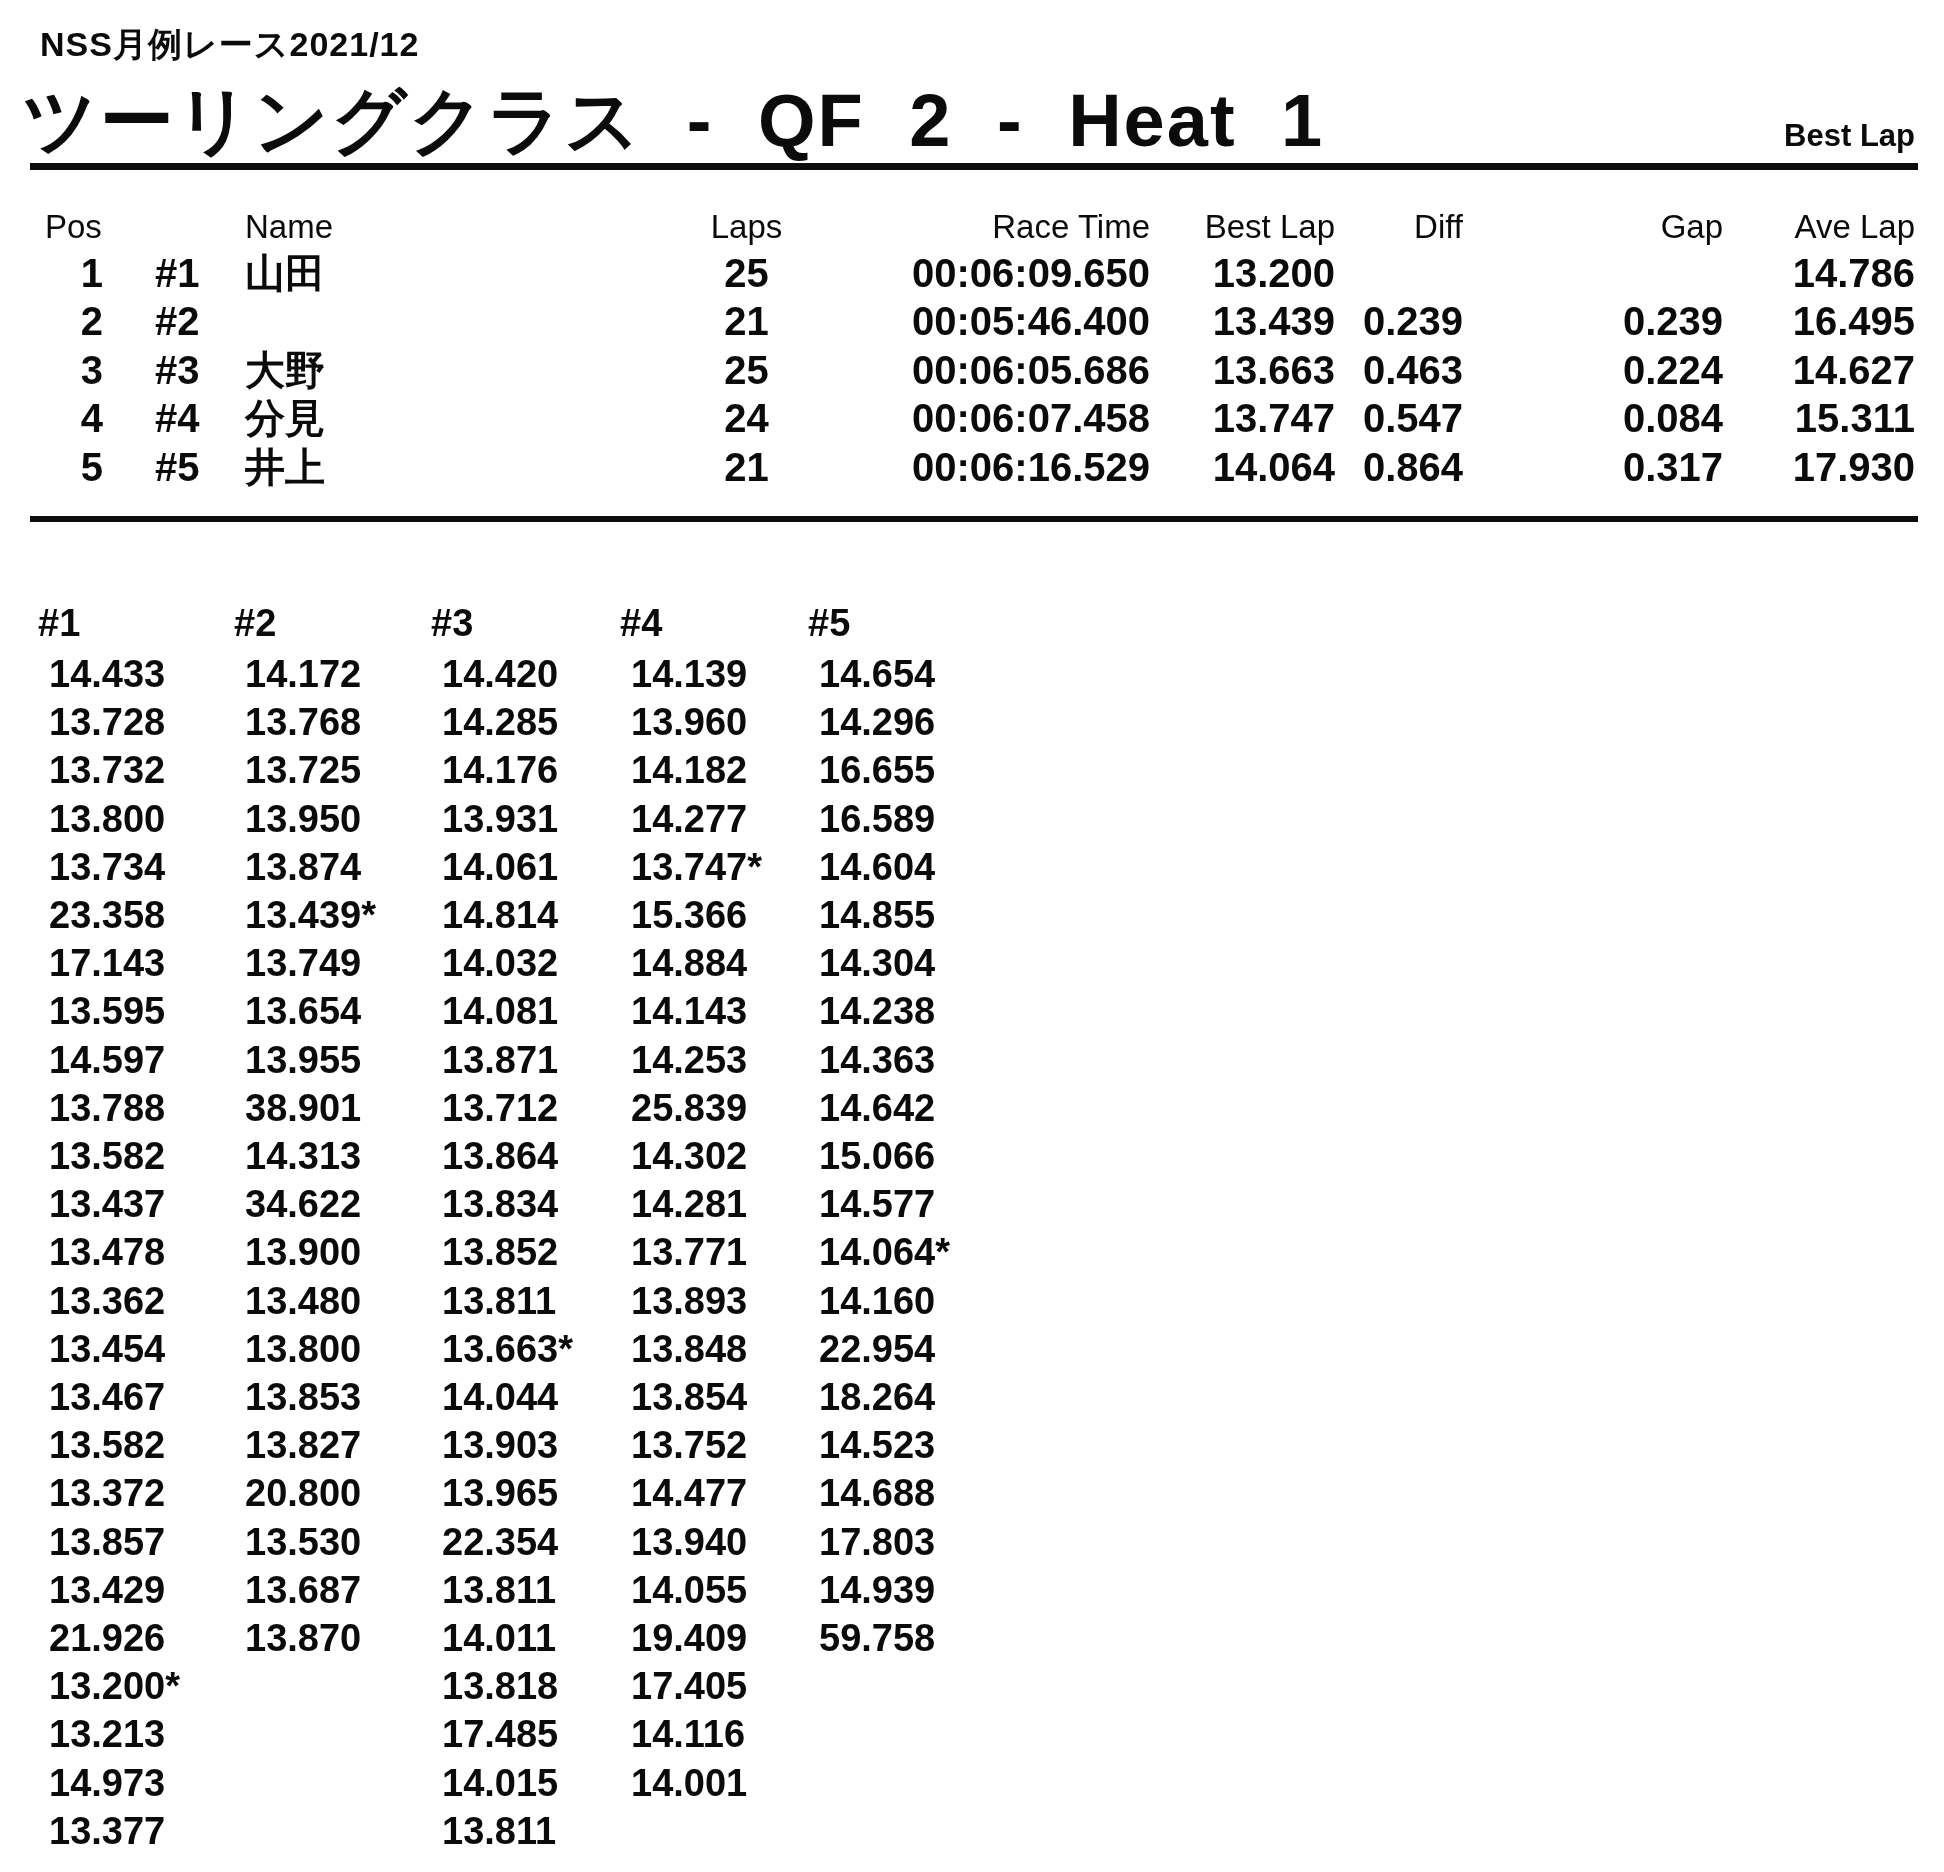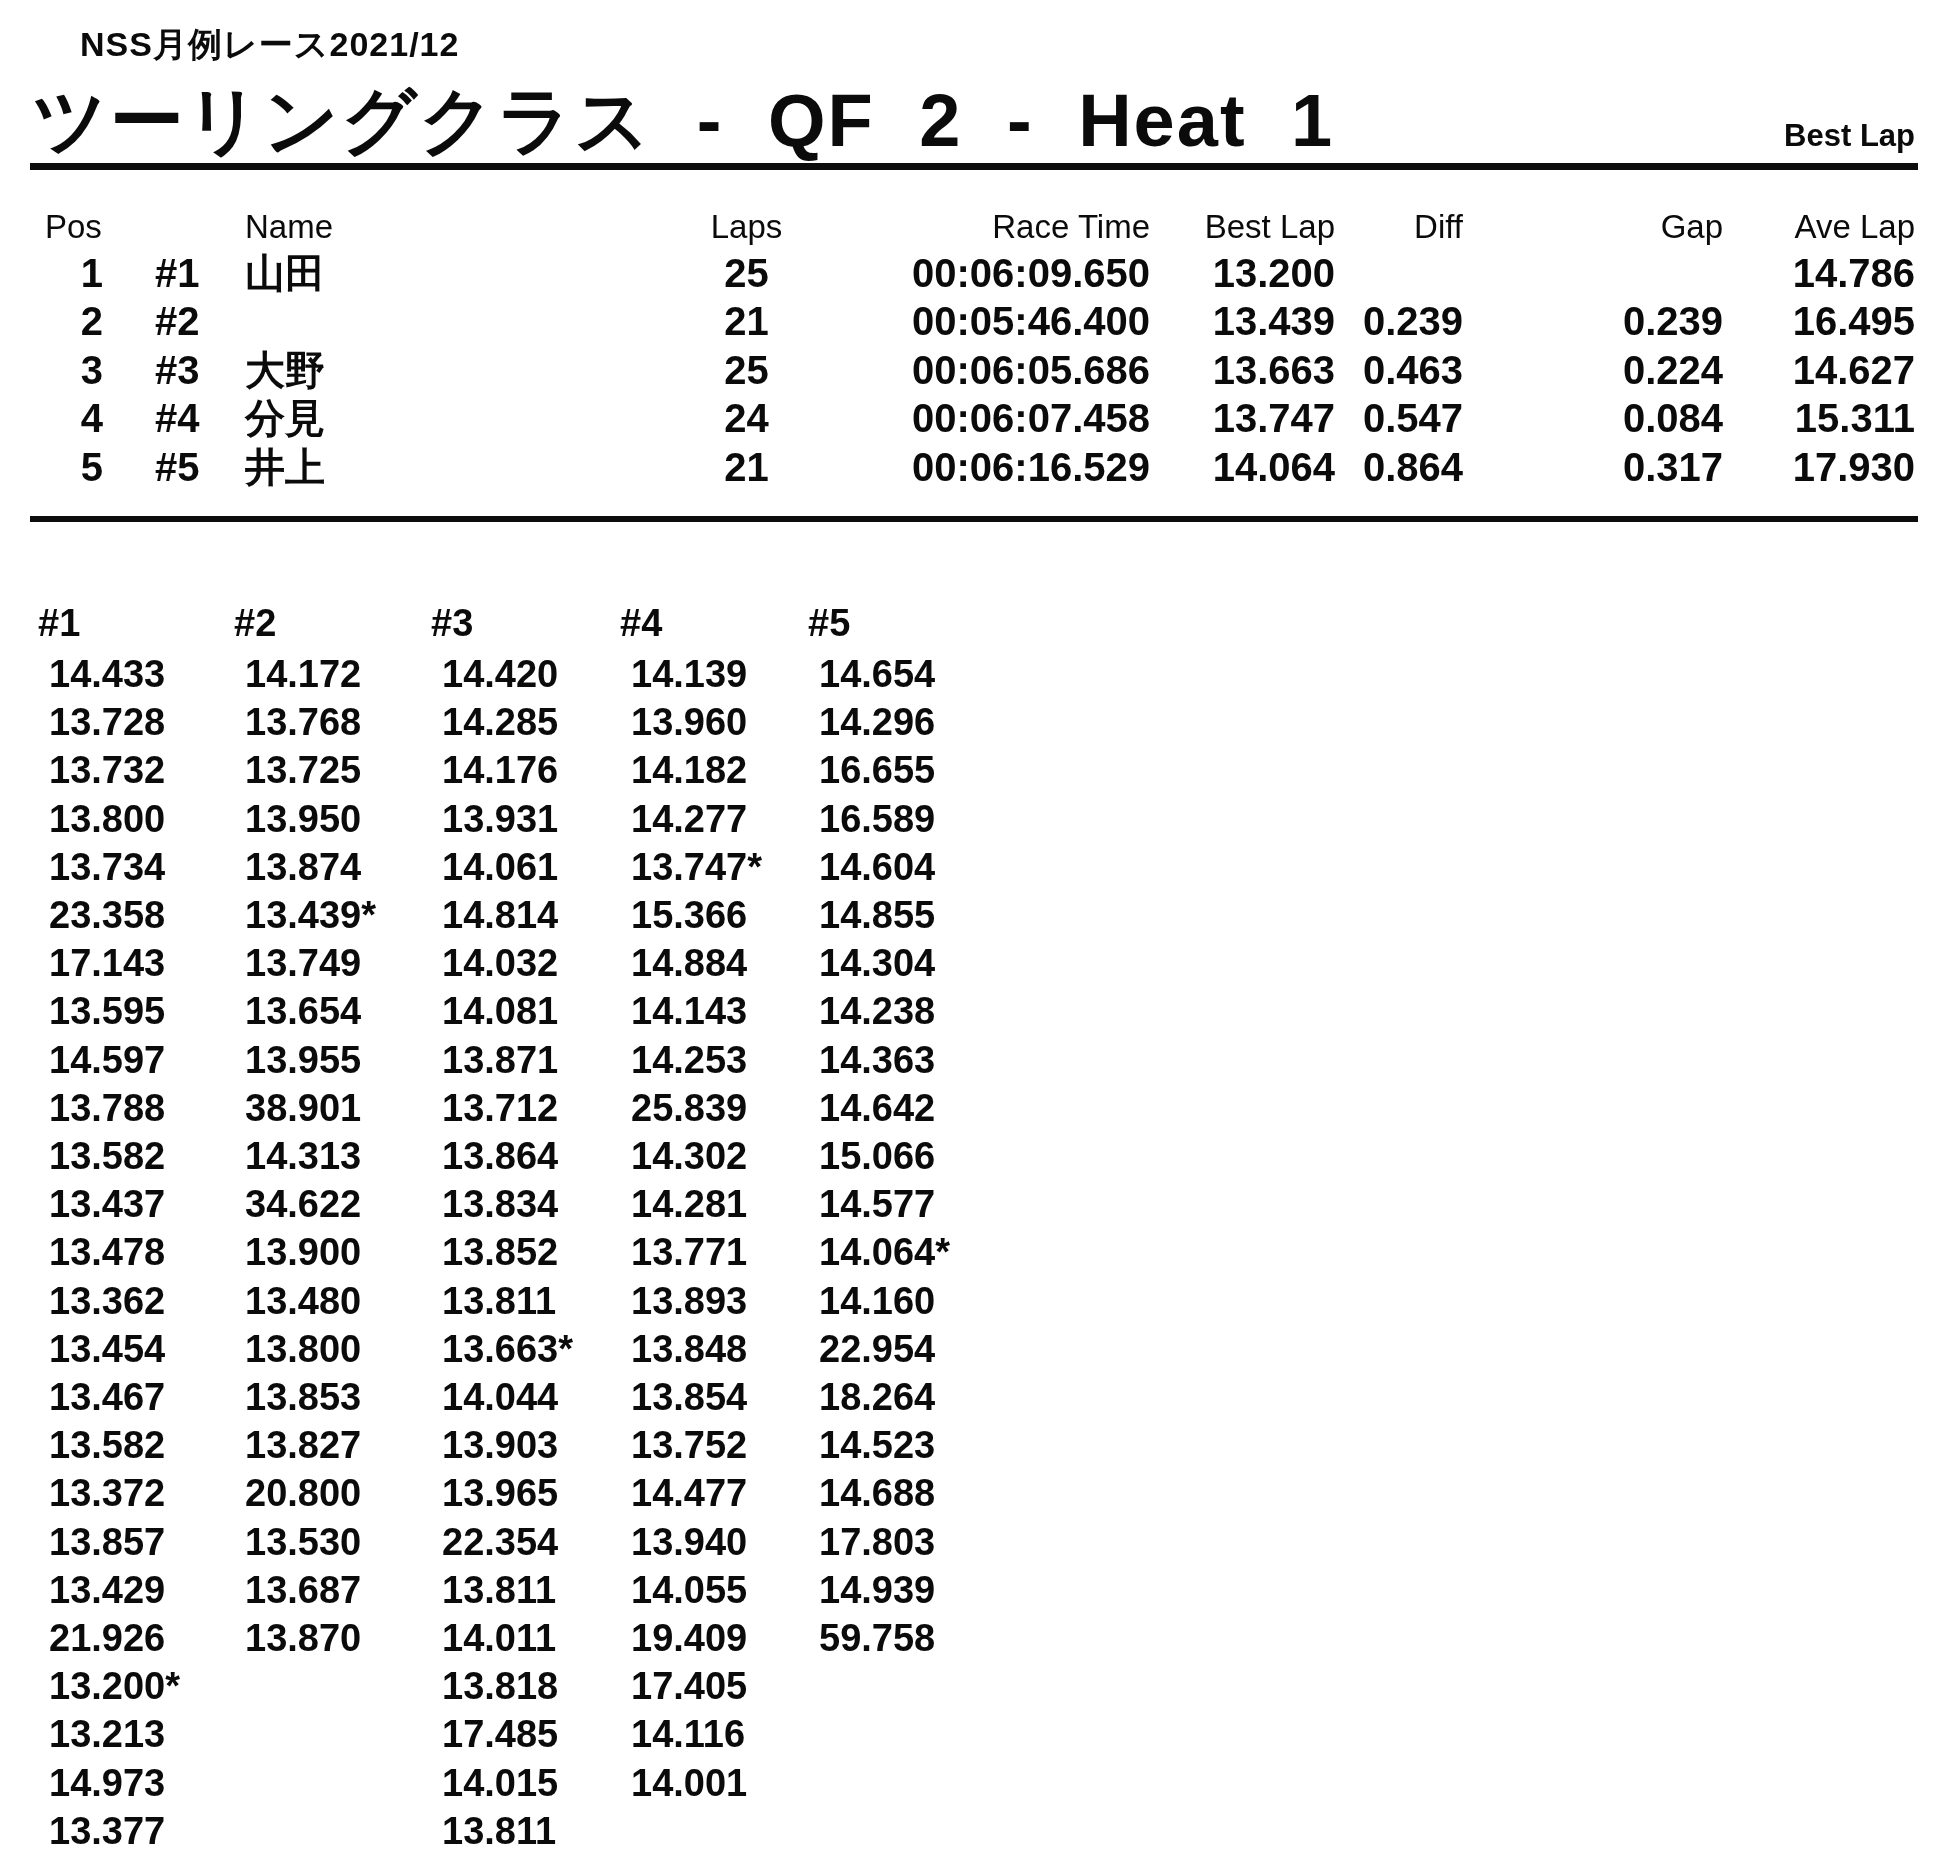--- a/index.html
+++ b/index.html
@@ -3,24 +3,24 @@
 <meta charset="utf-8">
 <style>
   html,body{margin:0;padding:0;background:#ffffff;}
   .page{
     position:relative;width:1944px;height:1872px;background:#ffffff;
     color:#0b0b0b;font-family:"Liberation Sans","DejaVu Sans",sans-serif;
     overflow:hidden;
   }
   .event-title{
     position:absolute;left:40px;top:22px;font-size:34px;font-weight:700;
-    letter-spacing:1px;white-space:nowrap;margin-left:40px;
+    letter-spacing:1px;white-space:nowrap;
   }
   .heading{
-    position:absolute;left:32px;top:72px;font-size:74px;font-weight:700;
+    position:absolute;left:22px;top:72px;font-size:74px;font-weight:700;
     letter-spacing:2px;word-spacing:22px;white-space:nowrap;
   }
   .corner-note{
     position:absolute;right:29px;top:118px;font-size:31px;font-weight:700;
   }
   .rule{position:absolute;left:30px;width:1888px;background:#0d0d0d;}
   .rule-top{top:163px;height:7px;}
   .rule-mid{top:516px;height:6px;}
 
   

